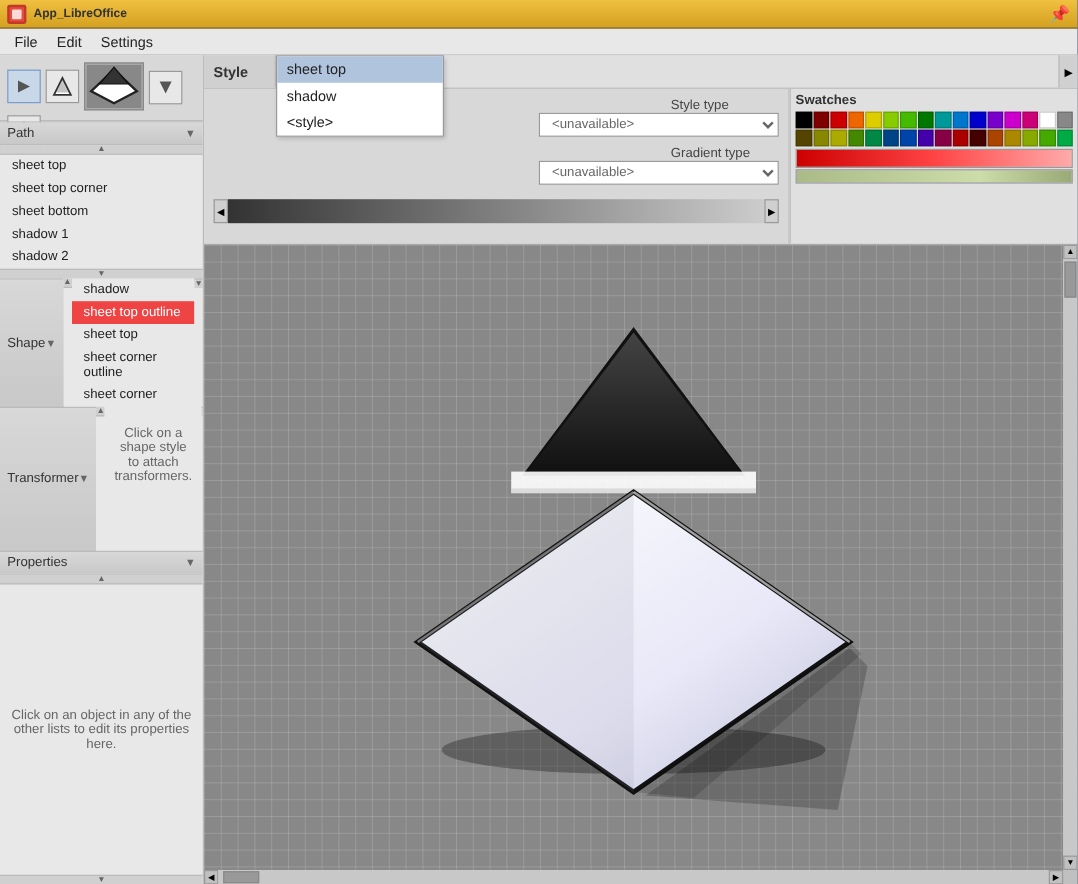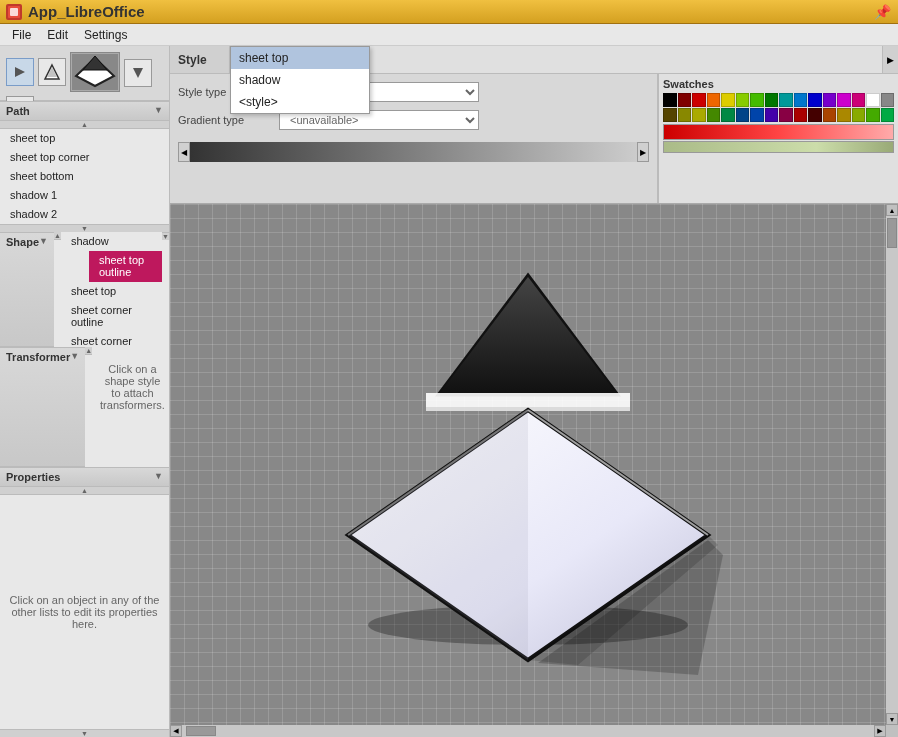--- a/index.html
+++ b/index.html
@@ -15,21 +15,21 @@
       gap: 6px;
       border-bottom: 1px solid #a07010;
     }
     #titlebar .app-icon {
       width: 16px; height: 16px;
       background: #c0392b;
       border-radius: 2px;
       display: flex; align-items: center; justify-content: center;
       color: white; font-size: 9px; font-weight: bold;
     }
-    #titlebar .title-text { font-size: 15px; font-weight: bold; color: #333; }
+    #titlebar .title-text { font-size: 10px; font-weight: bold; color: #333; }
 
     
     #menubar {
       background: #e8e8e8;
       height: 22px;
       display: flex;
       align-items: center;
       padding: 0 4px;
       border-bottom: 1px solid #ccc;
     }
@@ -77,27 +77,27 @@
       align-items: center;
       justify-content: center;
       font-size: 14px;
     }
 
     
     .section-header {
       background: linear-gradient(to bottom, #d8d8d8, #c8c8c8);
       padding: 3px 6px;
       font-size: 11px;
-      font-weight: bold;
+      font-weight: normal;
       color: #333;
       border-top: 1px solid #bbb;
       border-bottom: 1px solid #bbb;
       display: flex;
       justify-content: space-between;
-      align-items: flex-start;
+      align-items: center;
     }
     .section-header .arrow { font-size: 9px; color: #666; }
     .list-item {
       padding: 3px 10px;
       font-size: 11px;
       color: #222;
       cursor: pointer;
       border-bottom: 1px solid transparent;
     }
 
@@ -136,22 +136,23 @@
     }
 
     
     #center-area {
       flex: 1;
       display: flex;
       flex-direction: column;
     }
     .field-row {
       display: flex;
-      align-items: center;
-      gap: 11px;
+      align-items: flex-end;
+      gap: 0;
+      flex-direction: column;
     }
     .field-label { font-size: 11px; color: #444; width: 90px; }
     .field-select {
       background: white;
       border: 1px solid #999;
       padding: 2px 6px;
       font-size: 11px;
       width: 200px;
       color: #666;
     }
@@ -234,23 +235,22 @@
 
     
     #style-drop-container {
       position: relative;
       width: 170px;
       flex-shrink: 0;
     }
 
     
     .list-item.highlighted {
-      background: #be185d;
+      background: #ef4444;
       color: white;
-      margin-left: 28px;
     }
   </style>
 </head>
 <body>
 
 <div id="titlebar">
   <div class="app-icon">
     <svg width="14" height="14" viewBox="0 0 14 14">
       <rect x="1" y="1" width="12" height="12" rx="1" fill="#e74c3c"></rect>
       <rect x="3" y="3" width="8" height="8" rx="1" fill="white" opacity="0.8"></rect>

